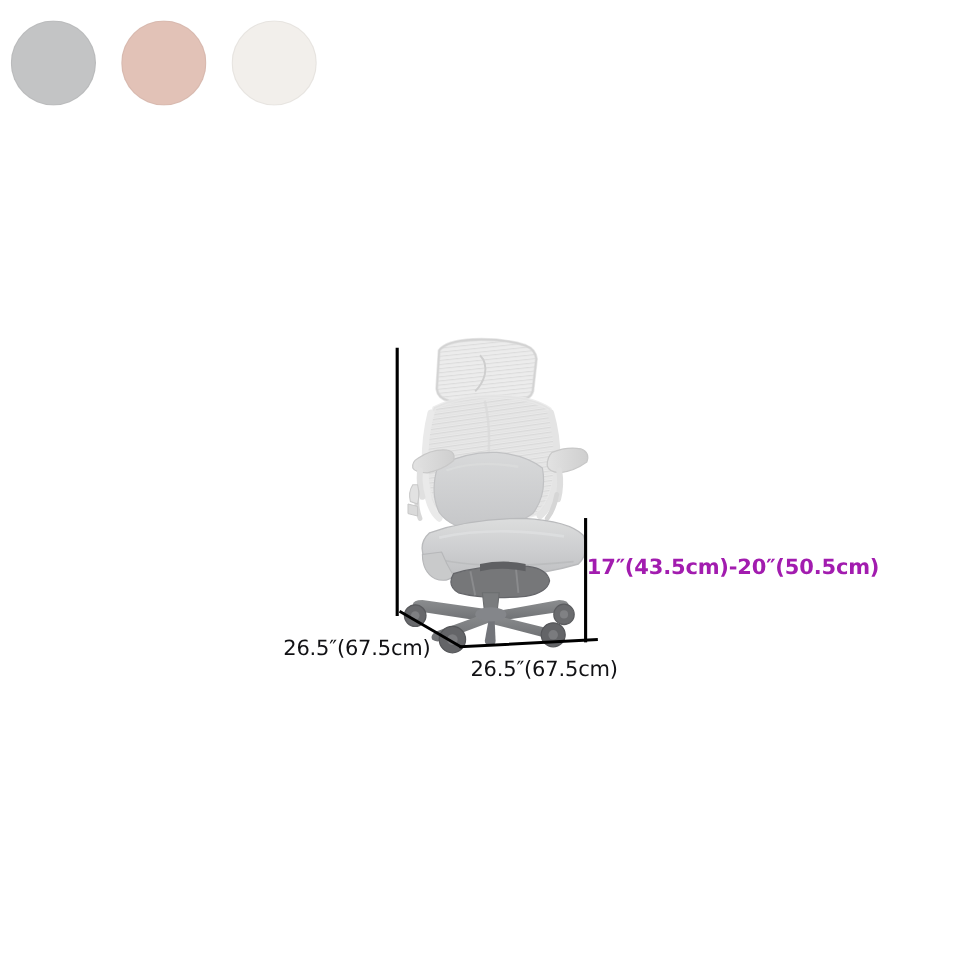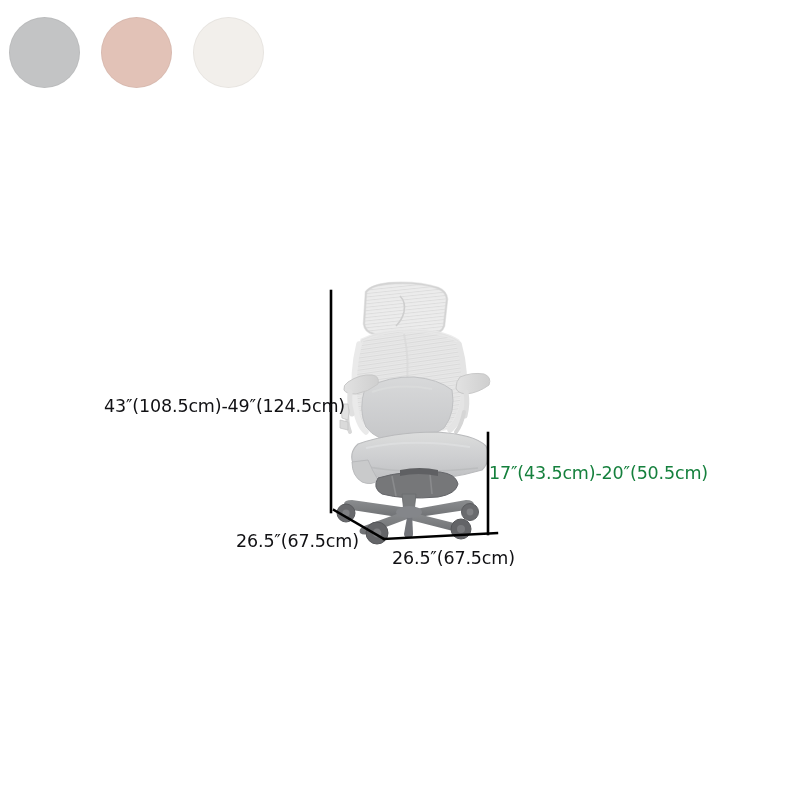--- a/index.html
+++ b/index.html
@@ -206,21 +206,20 @@
         <line x1="331" y1="291" x2="331" y2="512"></line>
 
         <line x1="488" y1="433" x2="488" y2="534"></line>
 
         <line x1="384" y1="539" x2="497" y2="533" stroke-width="2.4"></line>
 
         <line x1="334" y1="510" x2="384" y2="539" stroke-width="2.4"></line>
       </g>
     </svg>
 
-    <div class="dim-label" id="label-height" style="color: rgb(17, 17, 20);">43″(108.5cm)-49″(124.5cm)</div>
-
-    <div class="dim-label" id="label-seat" style="color: #15803d;">17″(43.5cm)-20″(50.5cm)</div>
+
+    <div class="dim-label" id="label-seat" style="color: #a21caf; font-weight: bold;">17″(43.5cm)-20″(50.5cm)</div>
 
     <div class="dim-label" id="label-depth" style="color: rgb(17, 17, 20);">26.5″(67.5cm)</div>
 
     <div class="dim-label" id="label-width" style="color: rgb(17, 17, 20);">26.5″(67.5cm)</div>
   </div>
 </div>
 
 </body></html>

